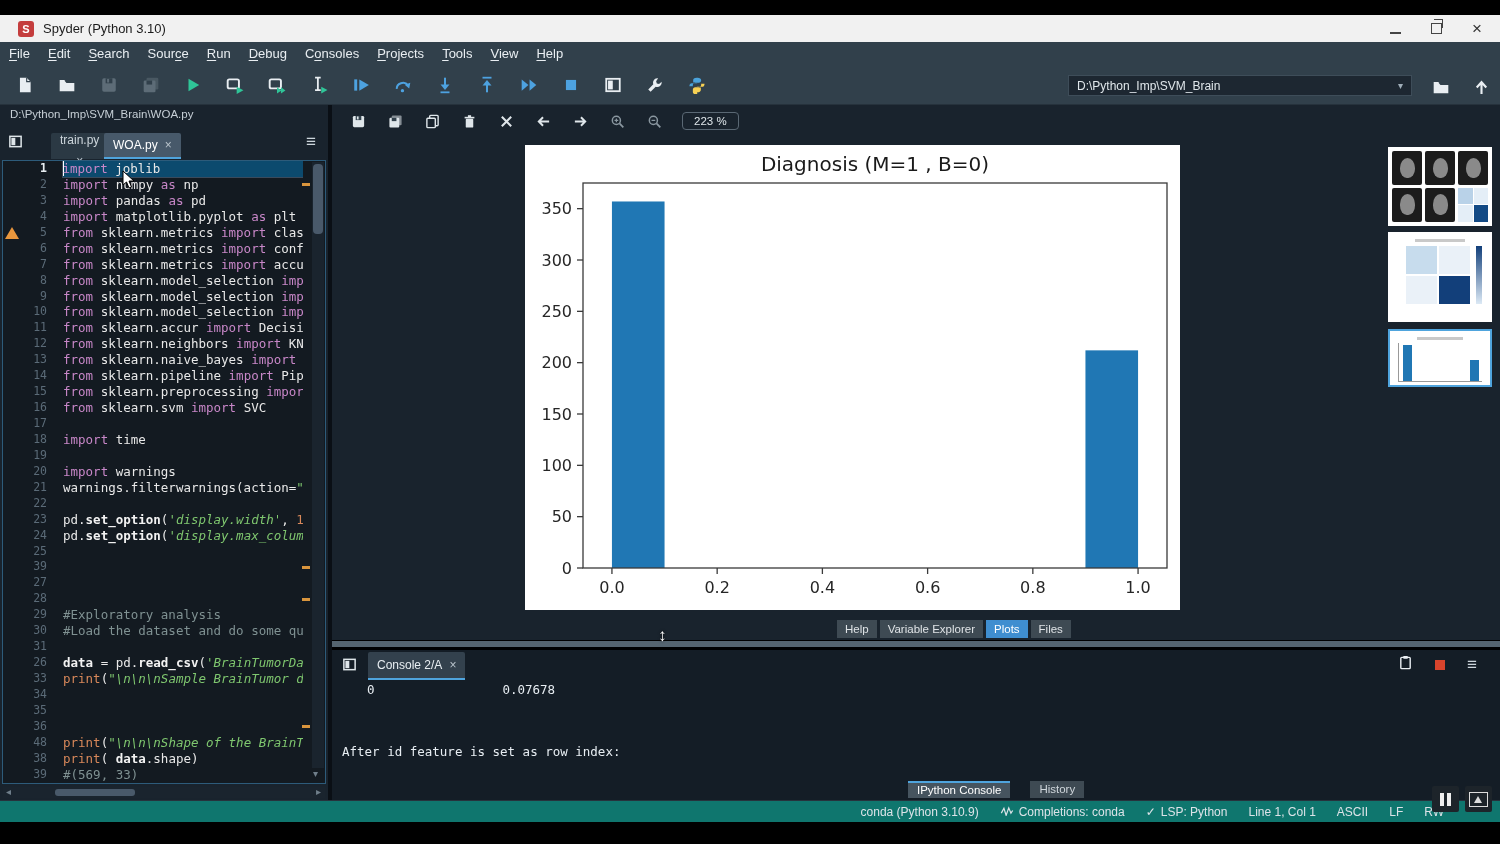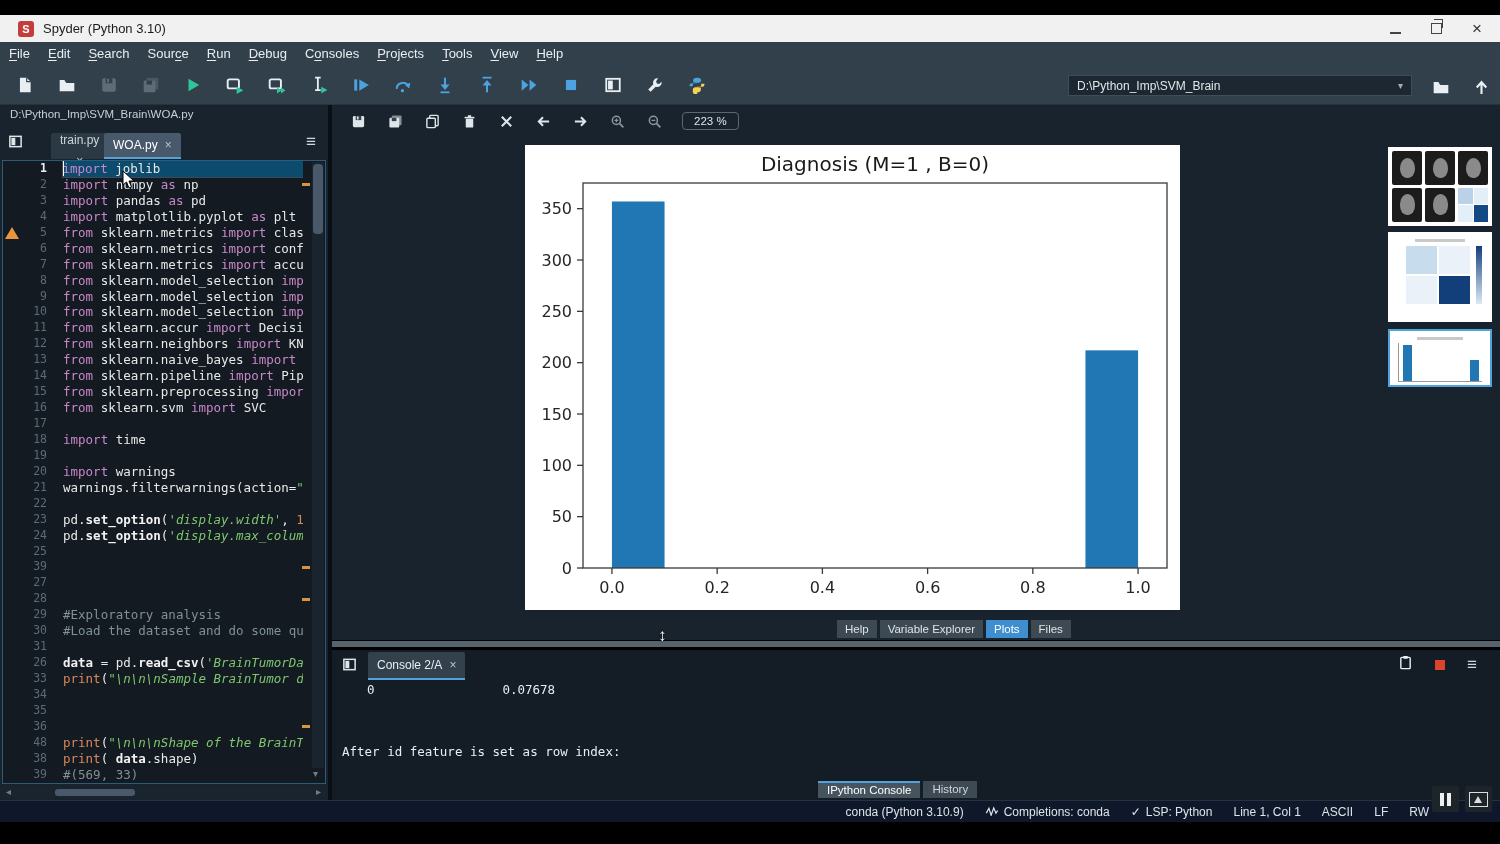--- a/index.html
+++ b/index.html
@@ -99,27 +99,27 @@
 
   
   #console-pane{left:332px;top:650px;width:1168px;height:150px;background:#141d26;}
   #con-split-icon{left:342px;top:657px;}
   #console-tab{left:368px;top:652px;}
   .tab.con-on{background:#33414d;border-bottom:2.5px solid #4fa4dd;color:#e8eef2;height:28px;}
   #con-icons{left:1398px;top:655px;display:flex;align-items:center;gap:22px;}
   #con-busy{width:10px;height:10px;background:#d9442c;}
   #con-menu{font-size:17px;color:#cdd6dc;line-height:1;}
   .con-out{font-family:"DejaVu Sans Mono",monospace;font-size:12.5px;color:#e7edf2;white-space:pre;left:342px;}
-  #console-tabs{left:818px;top:781px;display:flex;gap:3px;}
+  #console-tabs{left:908px;top:781px;display:flex;gap:20px;}
   .ctab{background:#3e4a53;color:#cfd6db;font-size:11.5px;padding:2px 9px;}
   .ctab.on{border-top:2px solid #4fa4dd;background:#46545f;color:#fff;padding-top:1px;}
 
   
-  #statusbar{left:0;top:800px;width:1500px;height:22px;background:#0f172a;border-top:1px solid #26323c;
-    box-sizing:border-box;display:flex;align-items:center;justify-content:flex-end;gap:21px;padding-right:71px;}
+  #statusbar{left:0;top:800px;width:1500px;height:22px;background:#0f766e;border-top:1px solid #26323c;
+    box-sizing:border-box;display:flex;align-items:center;justify-content:flex-end;gap:21px;padding-right:56px;}
   .sitem{color:#dce3e8;font-size:12px;display:flex;align-items:center;gap:5px;}
   .chk{color:#dce3e8;}
   #media-overlay{right:8px;top:786px;display:flex;gap:6px;z-index:10;}
   .mbox{width:27px;height:26px;background:#1d242a;display:flex;align-items:center;justify-content:center;border-radius:2px;}
   .pause-bars{display:flex;gap:3px;}
   .pause-bars i{width:4px;height:13px;background:#eee;display:block;}
   .kiosk{width:17px;height:13px;border:1.5px solid #ddd;position:relative;}
   .kiosk::after{content:"";position:absolute;left:4px;top:3px;border-left:4px solid transparent;
     border-right:4px solid transparent;border-bottom:7px solid #ddd;}
 

